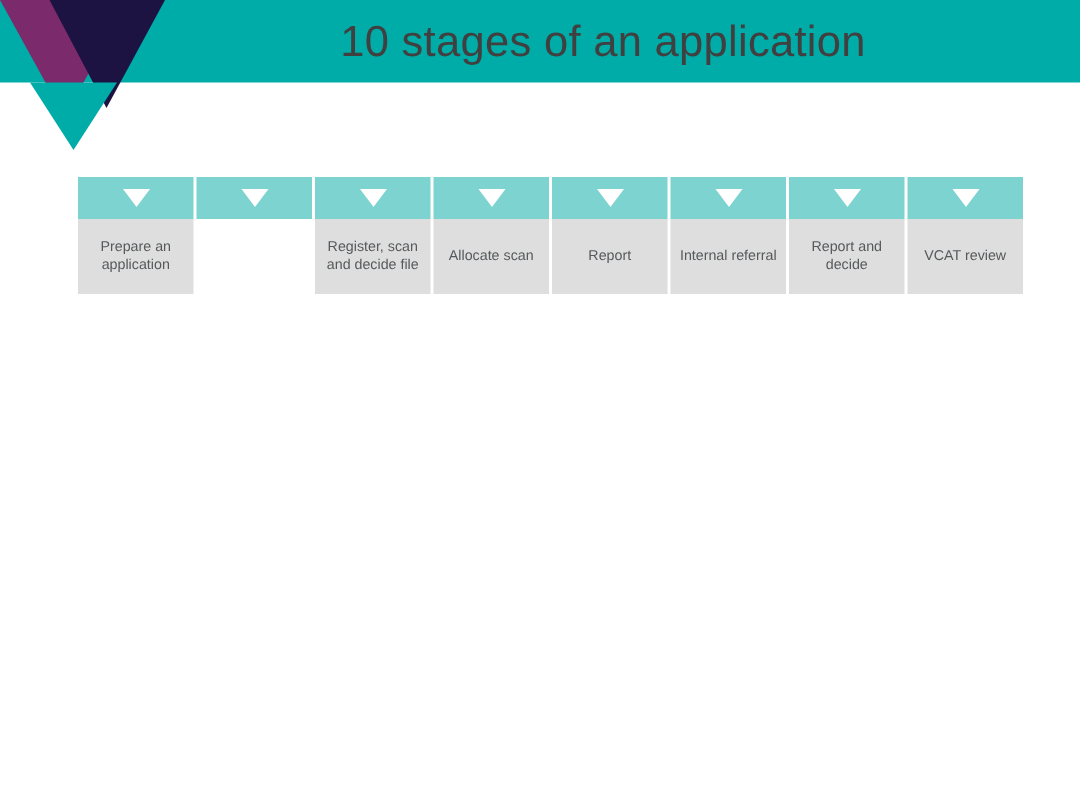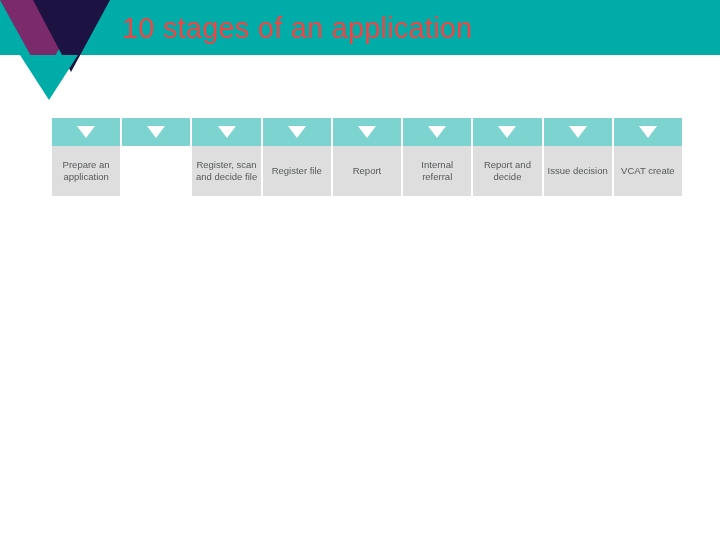--- a/index.html
+++ b/index.html
@@ -23,22 +23,22 @@
     width: 720px;
     height: 55px;
     background: #00ACA8;
   }
 
   #slide-title {
     position: absolute;
     right: 38px;
     top: 8px;
     width: 560px;
-    text-align: left;
-    color: #ef4444;
+    text-align: center;
+    color: #404040;
     font-size: 29px;
     font-weight: 400;
     line-height: 40px;
     letter-spacing: 0.2px;
     white-space: nowrap;
     font-family: "Liberation Sans", sans-serif;
   }
 
   
   #logo-mark {
@@ -137,21 +137,21 @@
     <div class="stage-label-box">
       <span class="stage-label-text">Register, scan and decide file</span>
     </div>
   </div>
 
   <div class="stage-column">
     <div class="stage-arrow-band">
       <span class="arrow-glyph"></span>
     </div>
     <div class="stage-label-box">
-      <span class="stage-label-text">Register file</span>
+      <span class="stage-label-text">Allocate scan</span>
     </div>
   </div>
 
   <div class="stage-column">
     <div class="stage-arrow-band">
       <span class="arrow-glyph"></span>
     </div>
     <div class="stage-label-box">
       <span class="stage-label-text">Report</span>
     </div>
@@ -169,31 +169,23 @@
 
   <div class="stage-column">
     <div class="stage-arrow-band">
       <span class="arrow-glyph"></span>
     </div>
     <div class="stage-label-box">
       <span class="stage-label-text">Report and decide</span>
     </div>
   </div>
 
-  <div class="stage-column">
-    <div class="stage-arrow-band">
-      <span class="arrow-glyph"></span>
-    </div>
-    <div class="stage-label-box">
-      <span class="stage-label-text">Issue decision</span>
-    </div>
-  </div>
 
   <div class="stage-column">
     <div class="stage-arrow-band">
       <span class="arrow-glyph"></span>
     </div>
     <div class="stage-label-box">
-      <span class="stage-label-text">VCAT create</span>
+      <span class="stage-label-text">VCAT review</span>
     </div>
   </div>
 
 </div>
 
 </body></html>

